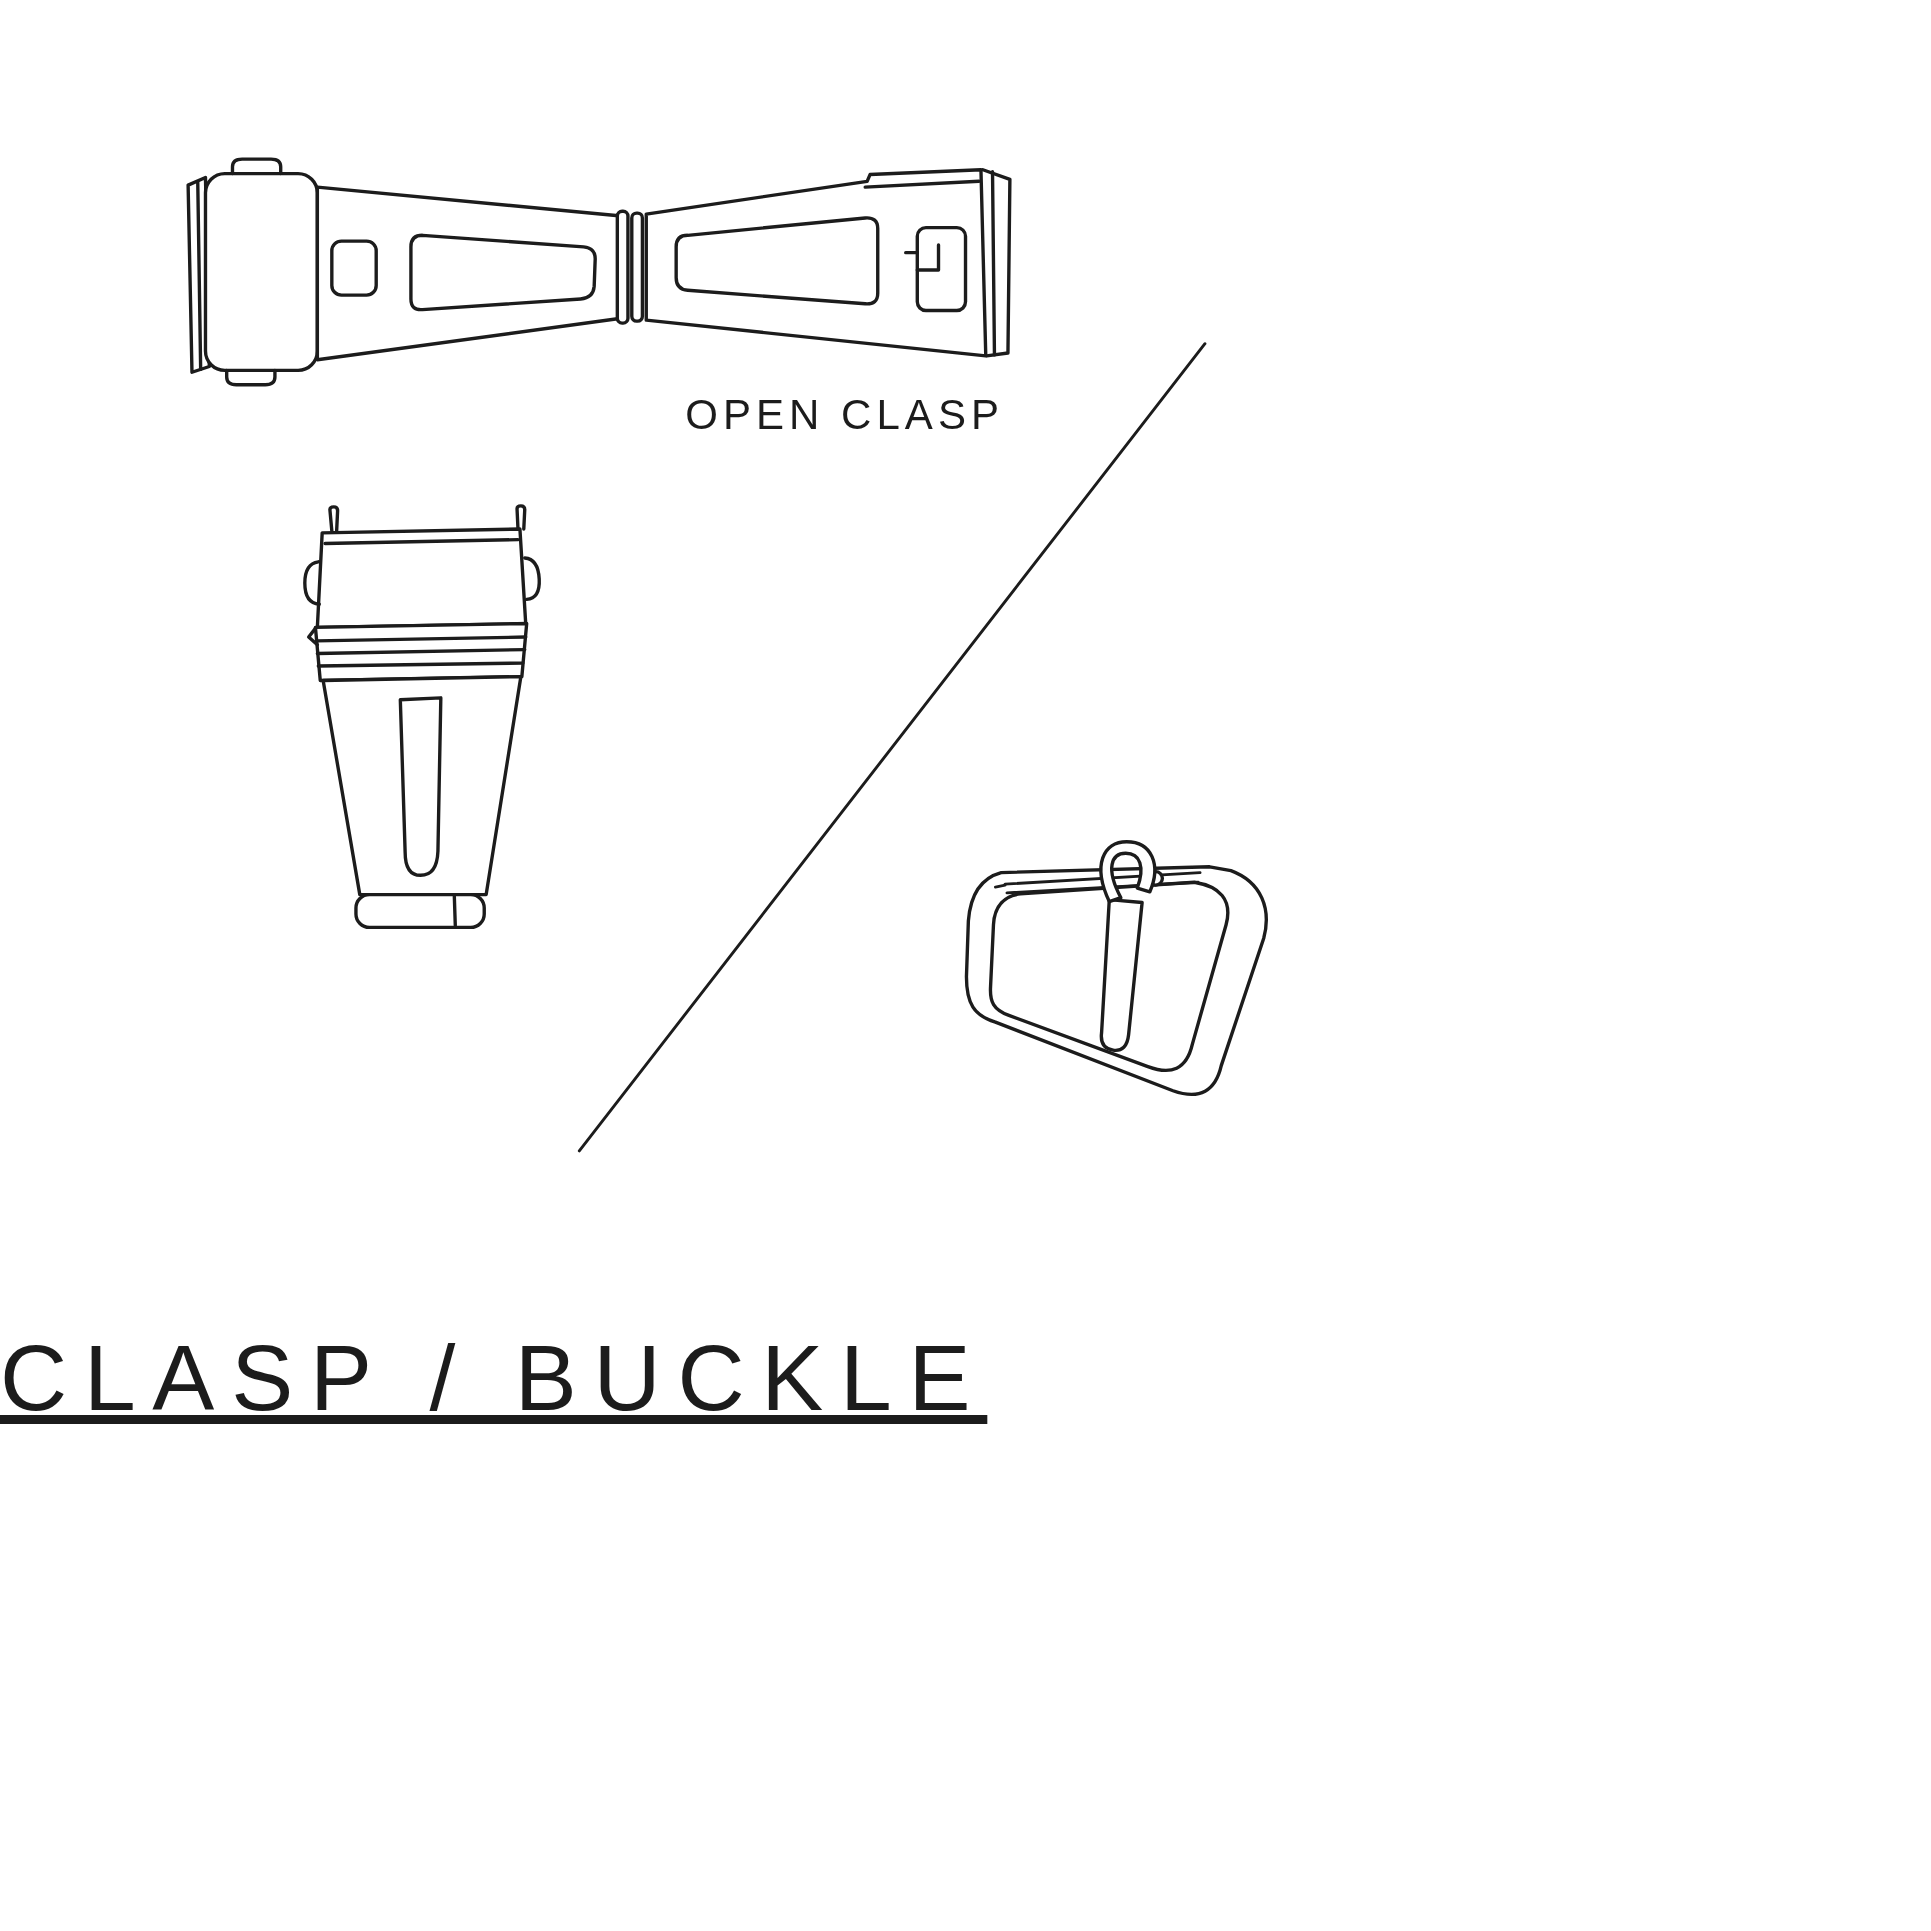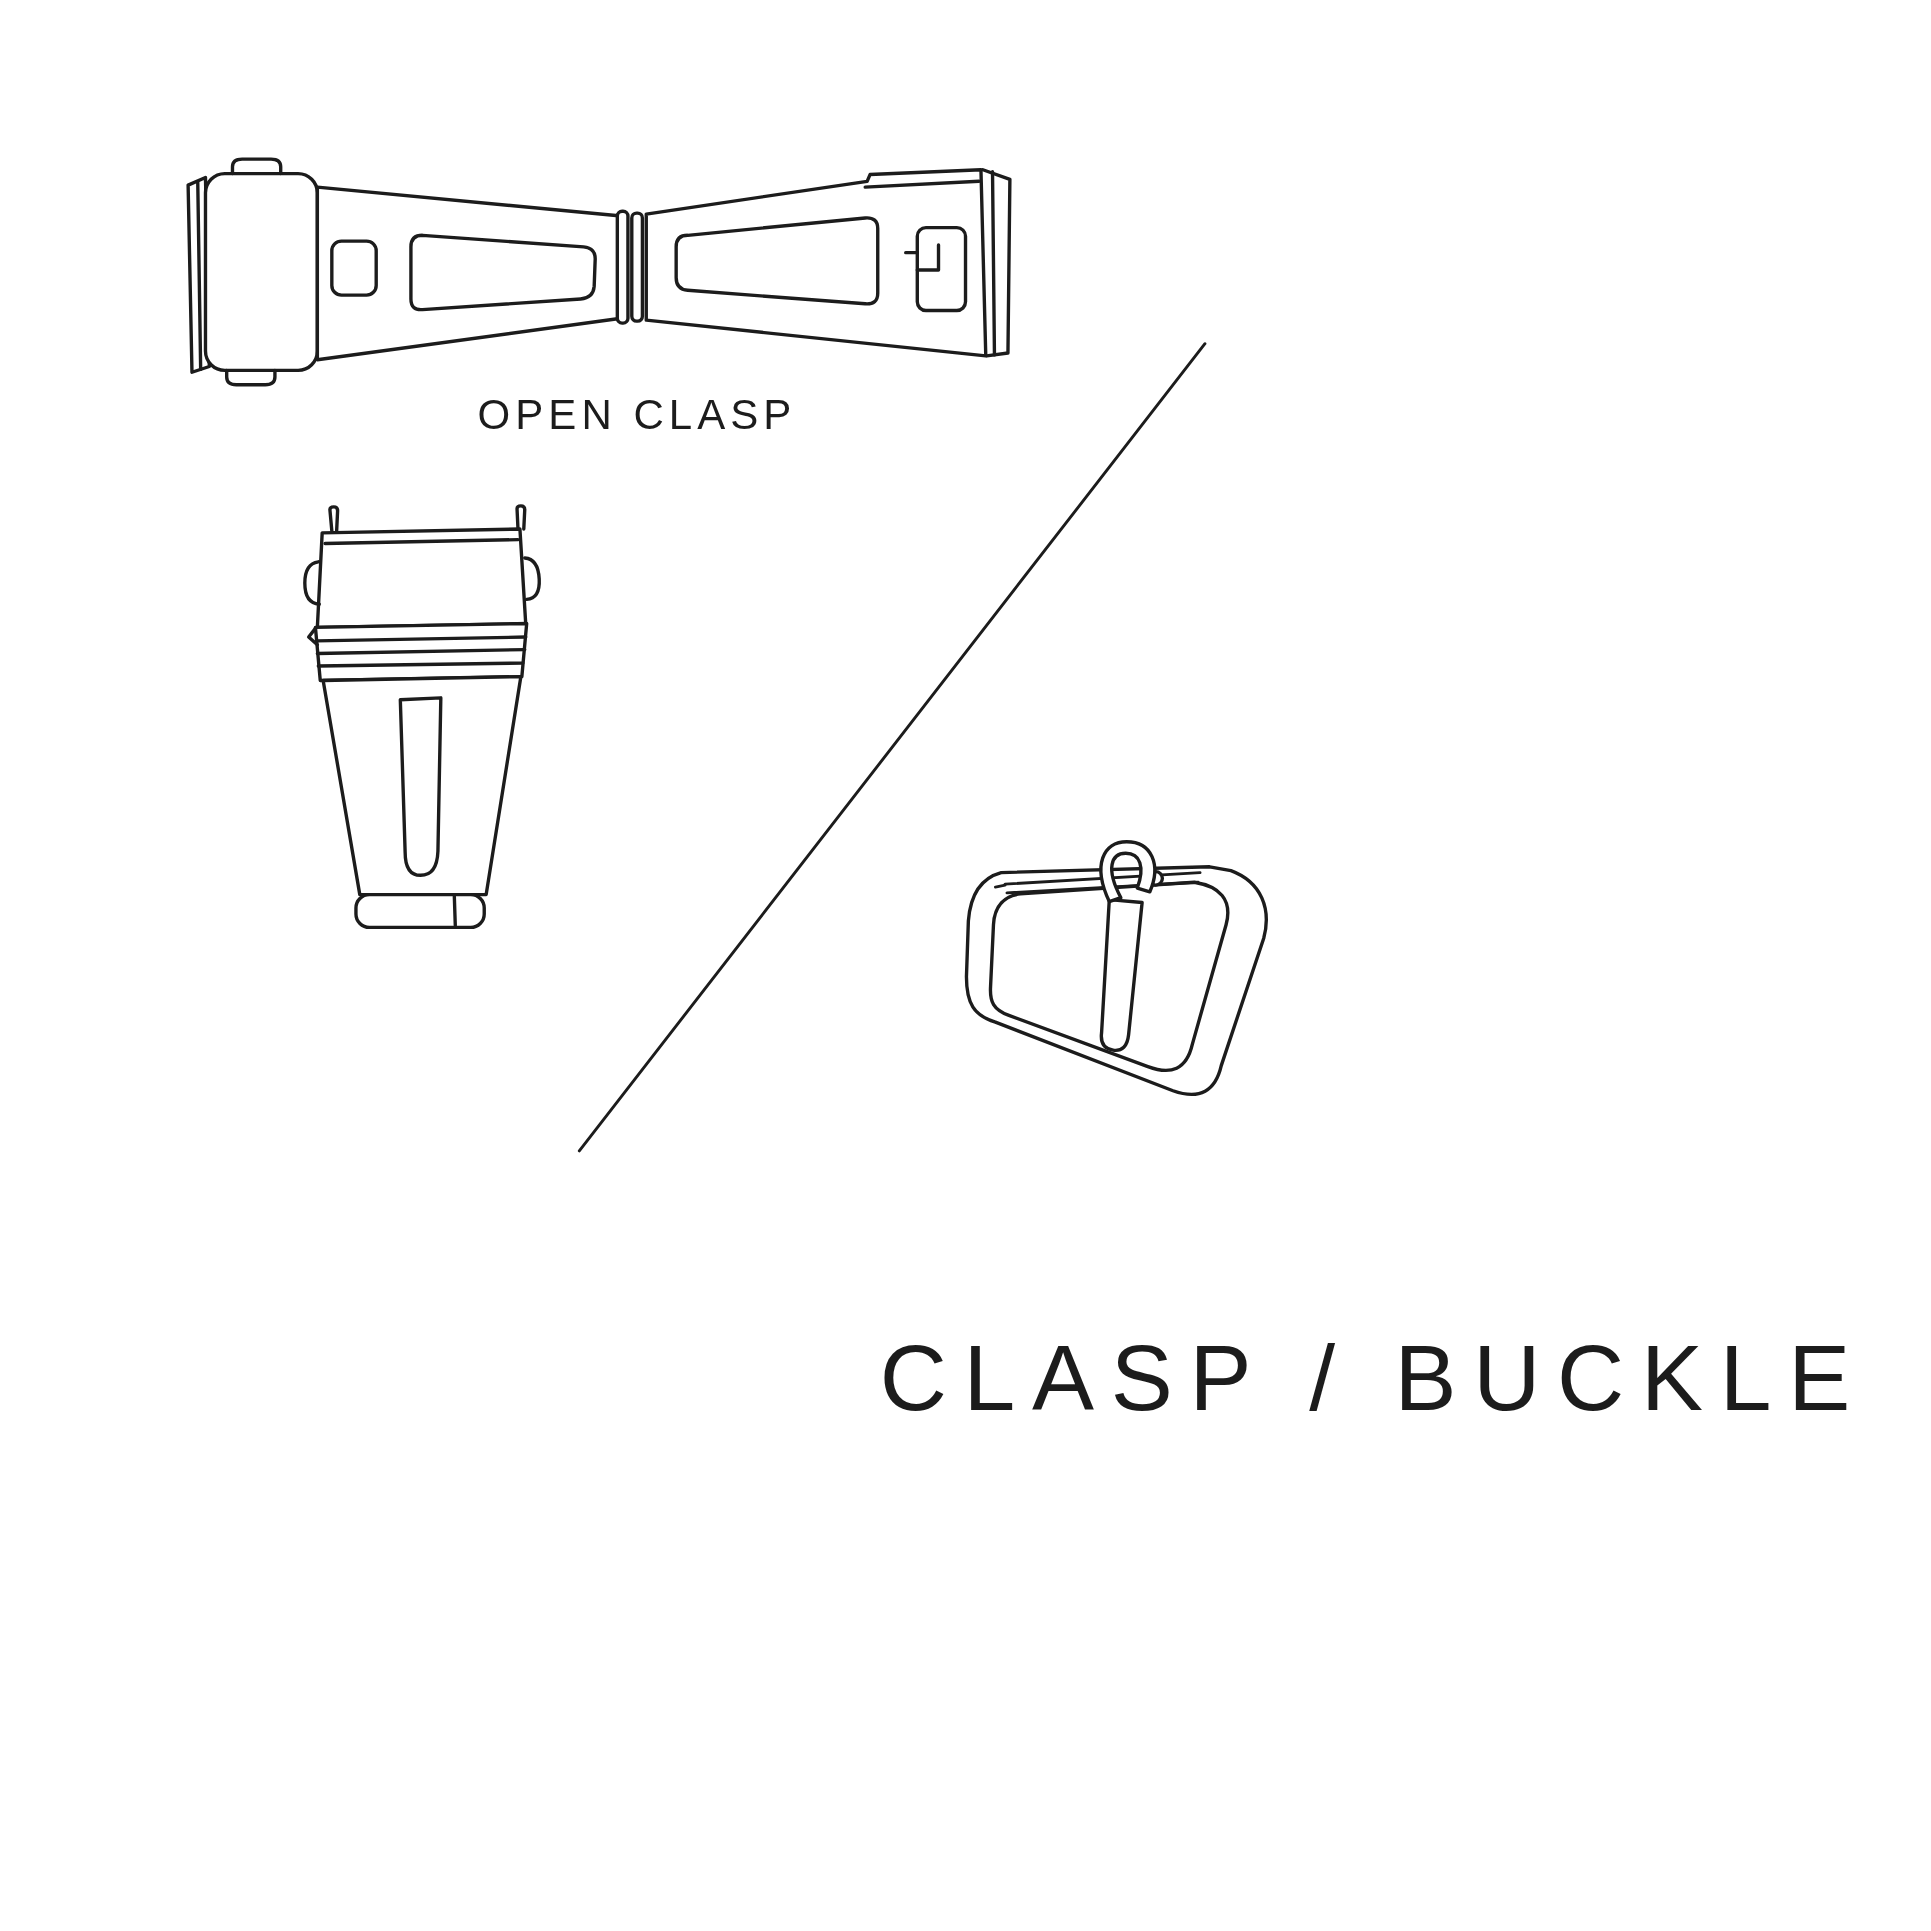--- a/index.html
+++ b/index.html
@@ -9,27 +9,27 @@
     background:var(--bg); overflow:hidden;
     font-family:"Liberation Sans", sans-serif;
   }
   .fig { position:absolute; }
   .ink  { fill:#ffffff; stroke:var(--stroke); stroke-width:3.5;
           stroke-linejoin:round; stroke-linecap:round; }
   .ink-line { fill:none; stroke:var(--stroke); stroke-width:3.5;
           stroke-linejoin:round; stroke-linecap:round; }
   .thin { stroke-width:3; }
   .label {
-    position:absolute; text-align:center; color:var(--text);
+    position:absolute; text-align:right; color:var(--text);
     font-size:42px; font-weight:500; letter-spacing:0.12em;
   }
   .title {
     position:absolute; left:0; top:1325px; width:1867px;
-    text-align:right; color:var(--text);
-    font-size:93px; font-weight:500; letter-spacing:0.18em;
+    text-align:left; color:var(--text);
+    font-size:93px; font-weight:500; letter-spacing:0.18em;text-decoration:underline;
   }
 </style>
 </head>
 <body>
 
 <div class="canvas">
 
   <svg class="fig" style="left:174px; top:135px;" width="850" height="299" viewBox="0 0 880 310">
     <g>
       <path class="ink" d="M 14 52 L 32 44 L 36 240 L 18 246 Z"></path>

